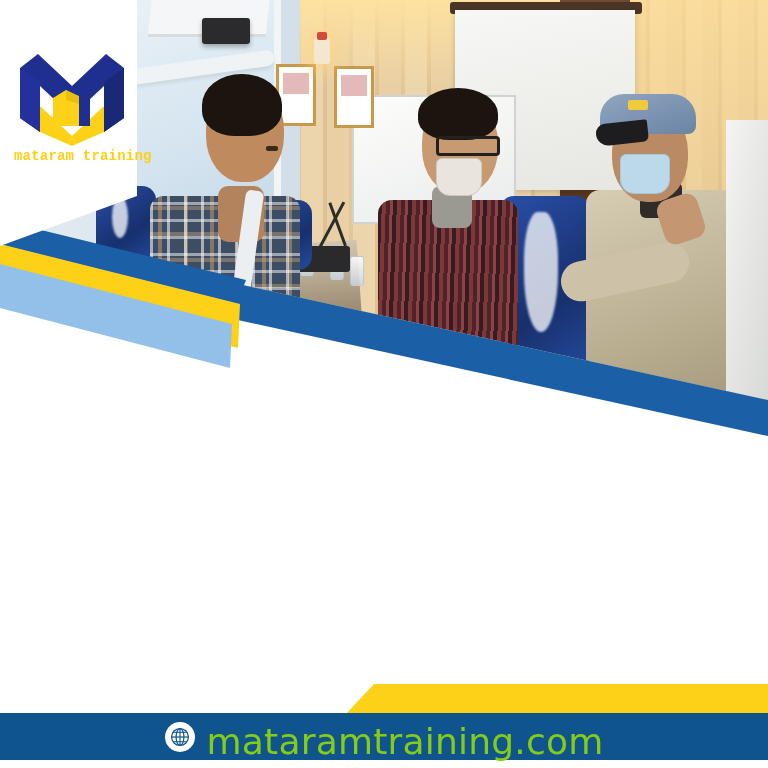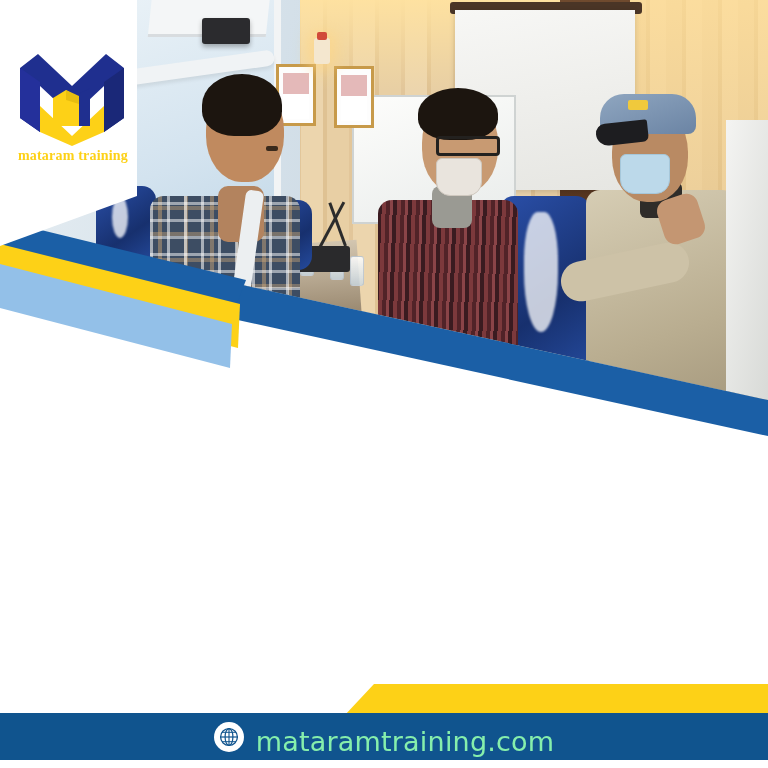--- a/index.html
+++ b/index.html
@@ -195,21 +195,21 @@
     background:#93c0e8;
     clip-path: polygon(0 24px, 232px 84px, 230px 128px, 0 68px);
   }
 
   
   .logo-mark { position:absolute; left:16px; top:46px; width:112px; height:100px; }
   .logo-text {
     position:absolute; left:14px; top:148px; width:118px;
     text-align:center; color:#fdd117; font-weight:700; font-size:14px;
     letter-spacing:.2px; white-space:nowrap;
-    font-family:Liberation Serif, serif;
+    font-family:Liberation Mono, monospace;
   }
 
   
   .title-main {
     position:absolute; left:0; top:398px; width:768px;
     text-align:center; color:#165190; font-weight:700;
     font-size:58px; letter-spacing:2px; line-height:1;
     font-family:"DejaVu Sans", sans-serif;
   }
   .title-sub {
@@ -232,21 +232,21 @@
   .footer-inner {
     position:absolute; left:0; top:0; width:768px; height:47px;
     display:flex; align-items:center; justify-content:center; gap:12px;
   }
   .globe-icon {
     width:30px; height:30px; border-radius:50%;
     background:#ffffff; display:flex; align-items:center; justify-content:center;
     flex: 0 0 auto;
   }
   .footer-url {
-    color:#86efac; font-size:27px; font-weight:400; letter-spacing:.2px;
+    color:#84cc16; font-size:36px; font-weight:400; letter-spacing:.2px;
     font-family:"DejaVu Sans", sans-serif;
     margin-top:9px;
   }
 </style>
 </head>
 <body>
 
 <div id="poster">
 
   <div class="photo-wrap">

